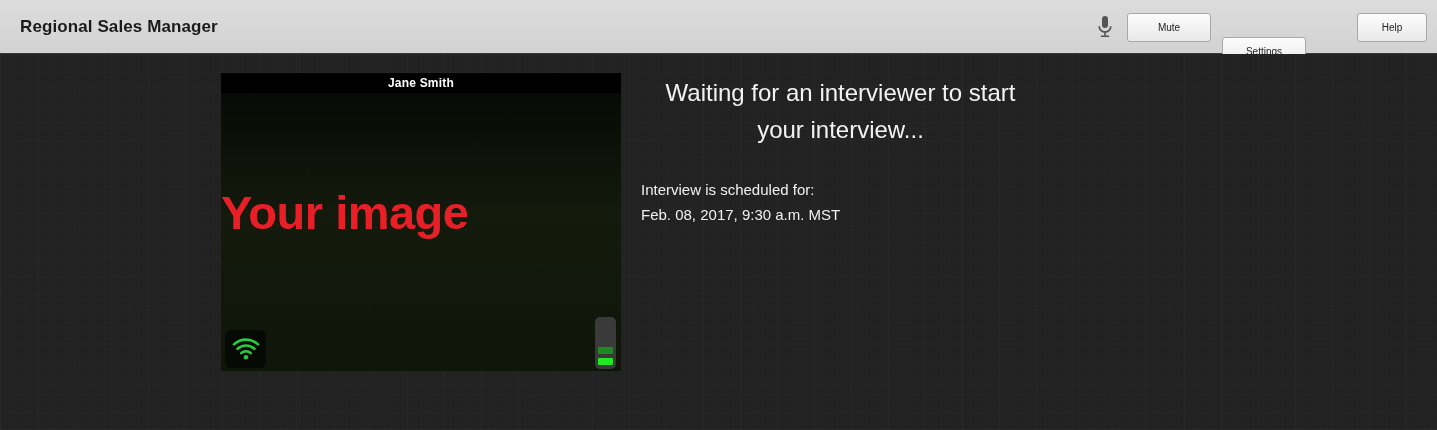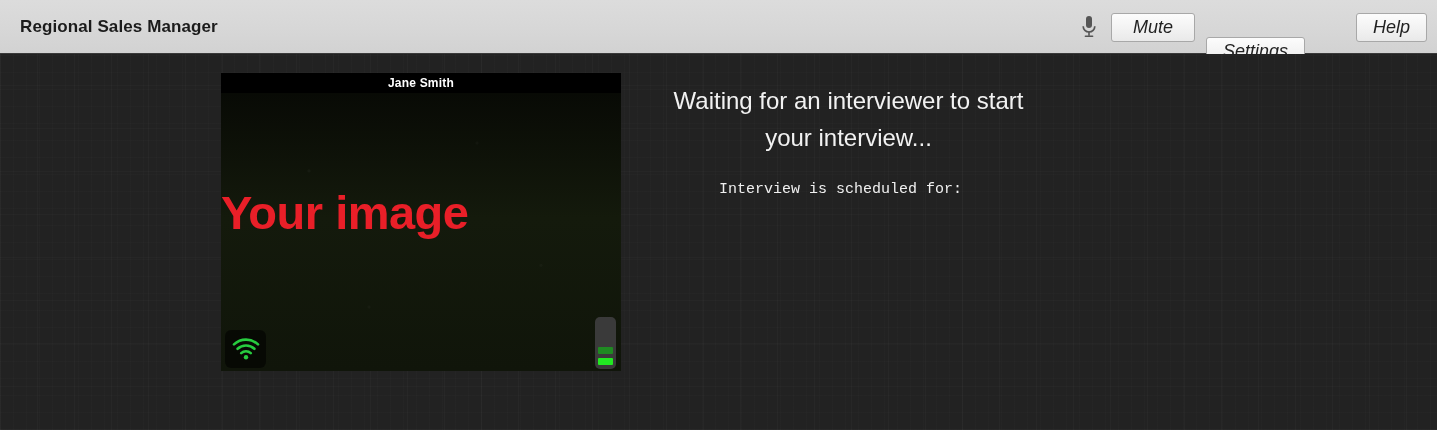--- a/index.html
+++ b/index.html
@@ -53,28 +53,27 @@
     gap: 11px;
   }
   .hdr-btn {
     display: inline-flex;
     align-items: center;
     justify-content: center;
     height: 29px;
     min-width: 58px;
     padding: 0 16px;
     box-sizing: border-box;
-    font-size: 18px;
+    font-size: 10px;
     color: #222222;
     background: linear-gradient(180deg, #fcfcfc 0%, #f3f3f3 50%, #e9e9e9 100%);
     border: 1px solid #a8a8a8;
     border-radius: 3px;
     cursor: pointer;
     white-space: nowrap;
-    font-style: italic;
   }
   #btn-mute { min-width: 84px; }
   #btn-settings { min-width: 84px; margin-top: 48px; }
   #btn-help { min-width: 70px; margin-left: 40px; }
 
   #mic-icon {
     width: 18px;
     height: 26px;
     margin-right: 2px;
     display: block;
@@ -192,29 +191,28 @@
   #waiting-heading {
     position: absolute;
     left: 0;
     top: 20px;
     width: 100%;
     text-align: center;
     font-size: 24px;
     line-height: 37px;
     color: #f2f2f2;
     font-weight: normal;
-    margin: 8px;
+    margin: 0;
   }
   #scheduled-block {
     position: absolute;
     left: 0;
     top: 123px;
     width: 100%;
-    text-align: center;
-    font-family: Liberation Mono, monospace;
+    text-align: left;
   }
   .scheduled-line {
     font-size: 15px;
     line-height: 25px;
     color: #f0f0f0;
   }
 </style>
 </head>
 <body>
 
@@ -263,17 +261,18 @@
           <div class="meter-seg" id="meter-seg-1"></div>
         </div>
       </div>
     </div>
 
     <div id="message-column">
       <p id="waiting-heading">Waiting for an interviewer to start your interview...</p>
 
       <div id="scheduled-block">
         <div class="scheduled-line">Interview is scheduled for:</div>
+        <div class="scheduled-line">Feb. 08, 2017, 9:30 a.m. MST</div>
       </div>
     </div>
 
   </div>
 </div>
 
 </body></html>

